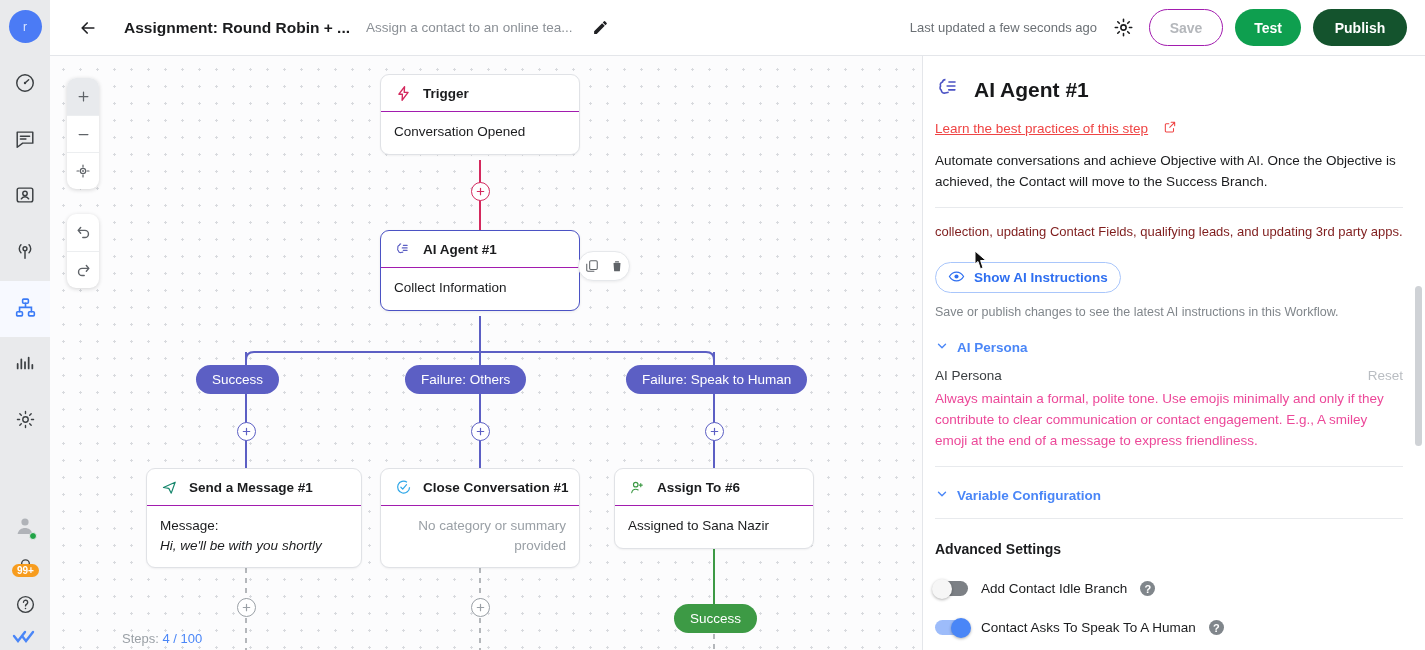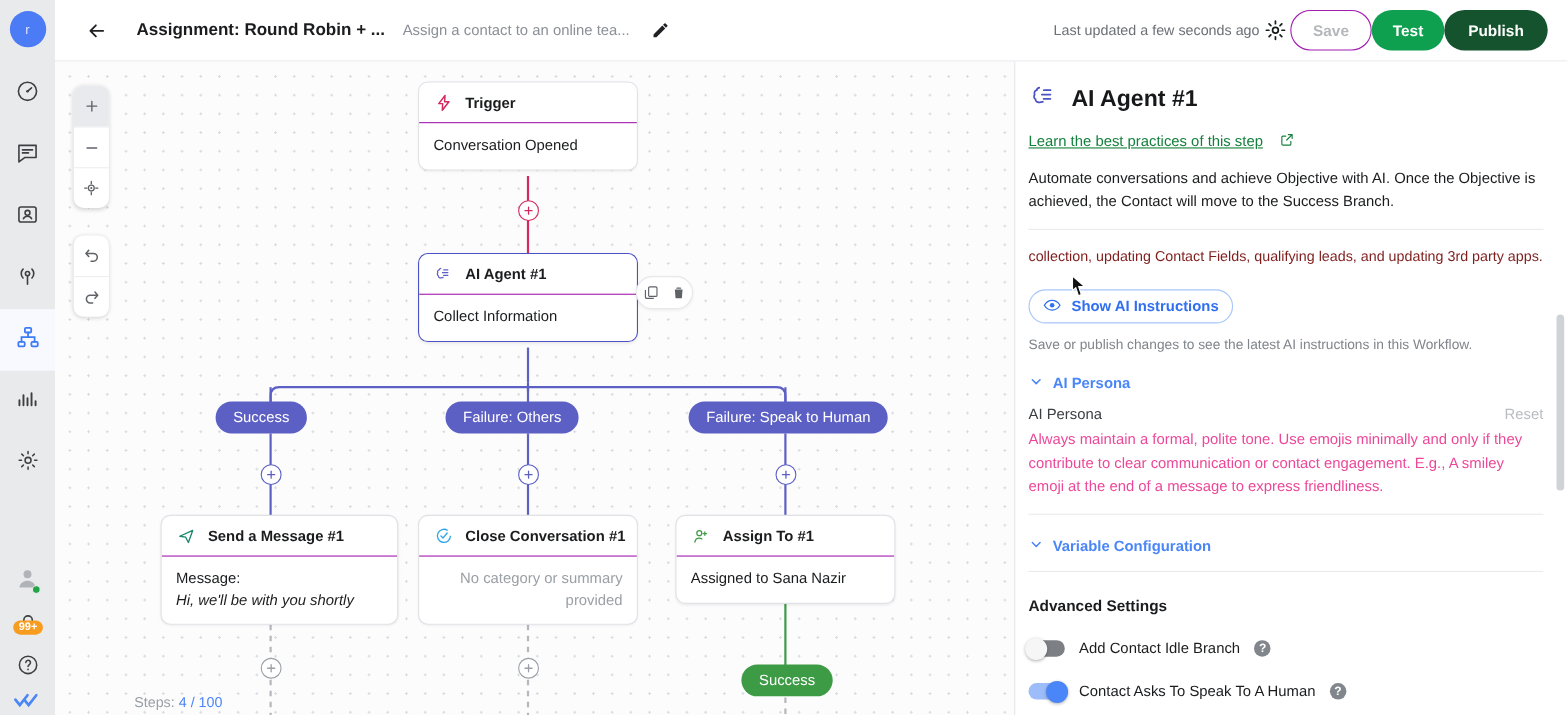--- a/index.html
+++ b/index.html
@@ -40,21 +40,21 @@
   
   .topbar {
     position: absolute; left: 50px; top: 0; width: 1375px; height: 56px;
     background: #fff; border-bottom: 1px solid #e4e6ea;
     display: flex; align-items: center; padding: 0 18px 0 24px;
   }
   .back-btn { width: 28px; height: 28px; display:flex; align-items:center; justify-content:center; color:#202124; cursor:pointer; }
   .wf-title { font-size: 15.5px; font-weight: bold; color: #1b1c1e; margin-left: 22px; white-space: nowrap; }
   .wf-desc { font-size: 13.5px; color: #8b9096; margin-left: 16px; white-space: nowrap; }
   .edit-btn { margin-left: 16px; width: 24px; height: 24px; display:flex; align-items:center; justify-content:center; color:#202124; cursor:pointer; }
-  .topbar-right { margin-left: auto; display: flex; align-items: center; }
+  .topbar-right { margin-left: auto; display: flex; align-items: center; gap: 12px; }
   .updated { font-size: 13px; color: #6b7075; white-space: nowrap; }
   .gear-btn { width: 28px; height: 28px; display:flex; align-items:center; justify-content:center; color:#1b1c1e; cursor:pointer; }
   .btn { border-radius: 19px; height: 37px; font-size: 14px; font-weight: bold; display:flex; align-items:center; justify-content:center; cursor:pointer; }
   .btn-save { width: 74px; border: 1px solid #a21caf; background: #fff; color: #b4b7bb; }
   .btn-test { width: 66px; background: #0e9f4f; color: #fff; }
   .btn-publish { width: 94px; background: #14532d; color: #fff; }
 
   
   .canvas {
     position: absolute; left: 50px; top: 56px; width: 872px; height: 594px;
@@ -124,21 +124,21 @@
   .edges { position: absolute; left: 0; top: 0; width: 872px; height: 594px; }
 
   
   .panel {
     position: absolute; left: 922px; top: 56px; width: 503px; height: 594px;
     background: #fff; border-left: 1px solid #e4e6ea; overflow: hidden;
   }
   .panel-inner { padding: 18px 22px 0 12px; }
   .p-title { display: flex; align-items: center; gap: 12px; margin-bottom: 14px; }
   .p-title .t { font-size: 21px; font-weight: bold; color: #17181a; }
-  .p-link { font-size: 13.5px; color: #15803d; display: inline-flex; align-items: center; gap: 15px; cursor: pointer; }
+  .p-link { font-size: 13.5px; color: #ef4444; display: inline-flex; align-items: center; gap: 15px; cursor: pointer; }
   .p-link u { text-decoration: underline; }
   .p-desc { font-size: 13.5px; color: #1b1c1e; line-height: 1.55; margin-top: 14px; }
   .p-hr { height: 1px; background: #e8eaed; margin: 14px 0 0; }
   .p-sub { font-size: 13px; color: #7f1d1d; line-height: 1.5; margin-top: 14px; }
   .ghost-btn {
     margin-top: 21px; height: 31px; width: 186px; border: 1px solid #a9c6fb; border-radius: 16px;
     background: #fff; color: #2f6ff0; font-size: 13.5px; font-weight: bold;
     display: flex; align-items: center; justify-content: center; gap: 9px; cursor: pointer;
   }
   .p-note { font-size: 12.5px; color: #80868b; margin-top: 12px; }
@@ -451,21 +451,21 @@
 
     <div class="node" style="left:564px; top:412px; width:200px;">
       <div class="node-head">
         <span class="nodeicon">
           <svg width="17" height="17" viewBox="0 0 24 24" fill="none" stroke="#3d9a45" stroke-width="1.6">
             <circle cx="9.5" cy="8" r="3.2"></circle>
               <path d="M3.8 19.4c.6-3.2 2.9-5 5.7-5 1.3 0 2.5.4 3.4 1.1" stroke-linecap="round"></path>
             <path d="M16.6 6.4v4.4M14.4 8.6h4.4" stroke-linecap="round"></path>
           </svg>
         </span>
-        <span class="ttl">Assign To #1</span>
+        <span class="ttl">Assign To #6</span>
       </div>
       <div class="node-body">Assigned to Sana Nazir</div>
     </div>
 
     <div class="plus grey" style="left:186.5px; top:542px;">
       <svg width="11" height="11" viewBox="0 0 24 24" stroke="currentColor" stroke-width="2.6" stroke-linecap="round">
           <path d="M12 5v14M5 12h14"></path>
         </svg>
     </div>
     <div class="plus grey" style="left:420.5px; top:542px;">

